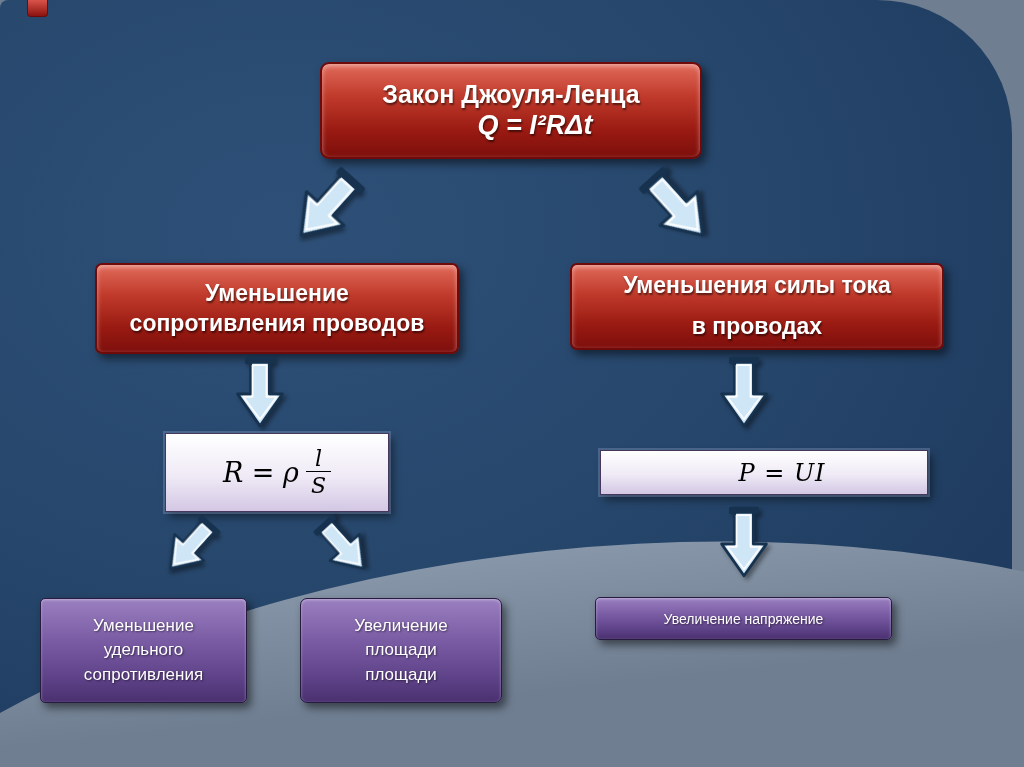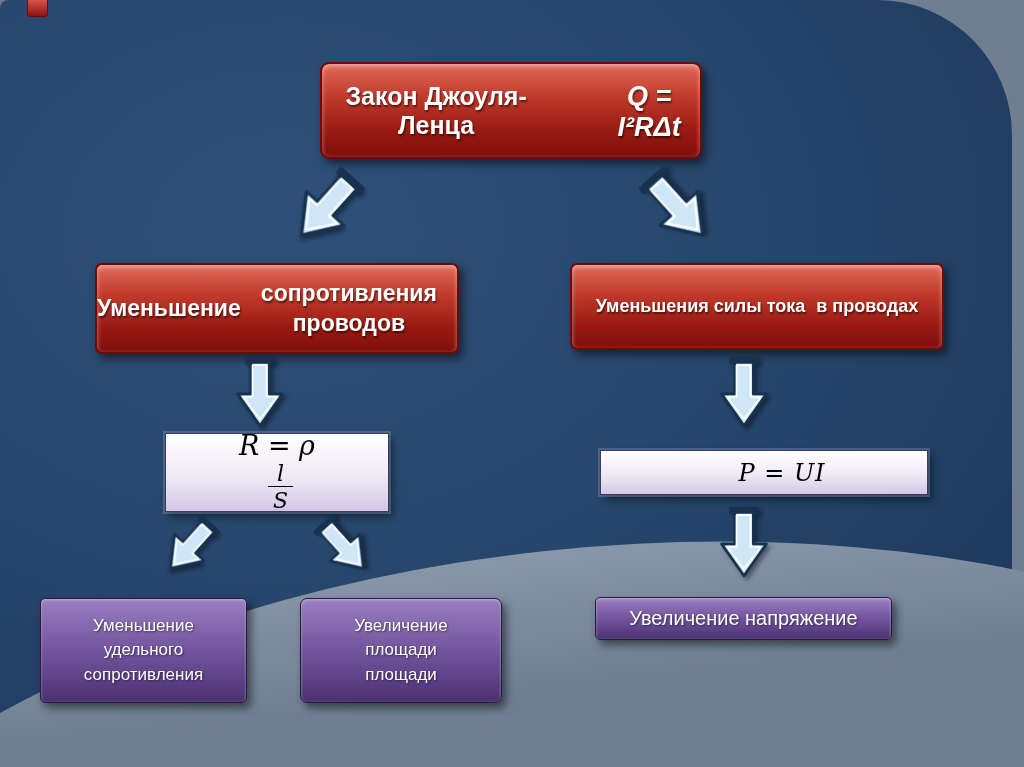--- a/index.html
+++ b/index.html
@@ -19,21 +19,21 @@
     background:linear-gradient(180deg,#8796a8 0%, #6f7e91 14%);
     border-radius:50%;
     transform:rotate(-6deg);
   }
   .corner-accent{
     position:absolute;left:27px;top:0;width:19px;height:16px;
     background:linear-gradient(180deg,#d9534a,#8c1310);
     border-radius:0 0 4px 4px;border:1px solid #6e0a0a;border-top:none;
   }
   .box-red{
-    position:absolute;display:flex;flex-direction:row;align-items:center;justify-content:center;
+    position:absolute;display:flex;flex-direction:column;align-items:center;justify-content:center;
     text-align:center;color:#fff;font-weight:bold;
     background:linear-gradient(180deg,#e06a5a 0%,#c03a2b 35%,#991a12 72%,#7e0f0c 100%);
     border:2px solid #6e0a0a;border-radius:7px;
     box-shadow:inset 0 2px 5px rgba(255,255,255,.45), 4px 5px 9px rgba(0,0,0,.5);
     text-shadow:1px 2px 2px rgba(0,0,0,.55);
   }
   .box-light{
     position:absolute;display:flex;align-items:center;justify-content:center;
     background:linear-gradient(180deg,#ffffff 0%,#efeaf6 55%,#d3c7e4 100%);
     border:1px solid #44395c;
@@ -49,26 +49,26 @@
     text-shadow:1px 1px 2px rgba(0,0,0,.5);
   }
   .law-box{left:320px;top:62px;width:378px;height:93px;border-radius:9px;}
   .law-title{font-size:25px;line-height:1.15;}
   .law-formula{font-family:Liberation Sans, sans-serif;font-style:italic;font-weight:bold;font-size:27px;margin-top:2px;margin-left:48px;}
   .losses-label{
     position:absolute;left:378px;top:185px;width:255px;text-align:center;
     color:#fff;font-size:21px;text-shadow:1px 1px 2px rgba(0,0,0,.5);
   }
   .red-left{left:95px;top:263px;width:360px;height:87px;font-size:23px;line-height:1.3;}
-  .red-right{left:570px;top:263px;width:370px;height:83px;font-size:18px;line-height:1.3;gap:11px;}
-  .formula-r{left:165px;top:433px;width:222px;height:77px;font-size:27px;flex-direction:column;}
+  .red-right{left:570px;top:263px;width:370px;height:83px;font-size:23px;line-height:1.3;gap:11px;}
+  .formula-r{left:165px;top:433px;width:222px;height:77px;font-size:27px;}
   .formula-p{left:600px;top:450px;width:290px;height:43px;font-size:24px;letter-spacing:1px;padding-left:36px;}
   .purple-left{left:40px;top:598px;width:205px;height:103px;font-size:17px;line-height:1.45;}
   .purple-mid{left:300px;top:598px;width:200px;height:103px;font-size:17px;line-height:1.45;border-radius:7px;}
-  .purple-right{left:595px;top:597px;width:295px;height:41px;font-size:20px;}
+  .purple-right{left:595px;top:597px;width:295px;height:41px;font-size:14px;}
   .frac{display:inline-block;text-align:center;vertical-align:middle;font-size:22px;margin-left:7px;}
   .frac .num{display:block;padding:0 5px;line-height:1.15;}
   .frac .den{display:block;border-top:1.6px solid #000;padding:0 5px;line-height:1.25;}
   .line{display:block;}
   .arrow{position:absolute;filter:drop-shadow(3px 3px 2px rgba(0,0,0,.4));}
   .rot-l{transform:rotate(42deg);}
   .rot-r{transform:rotate(-42deg);}
 </style>
 </head>
 <body>

